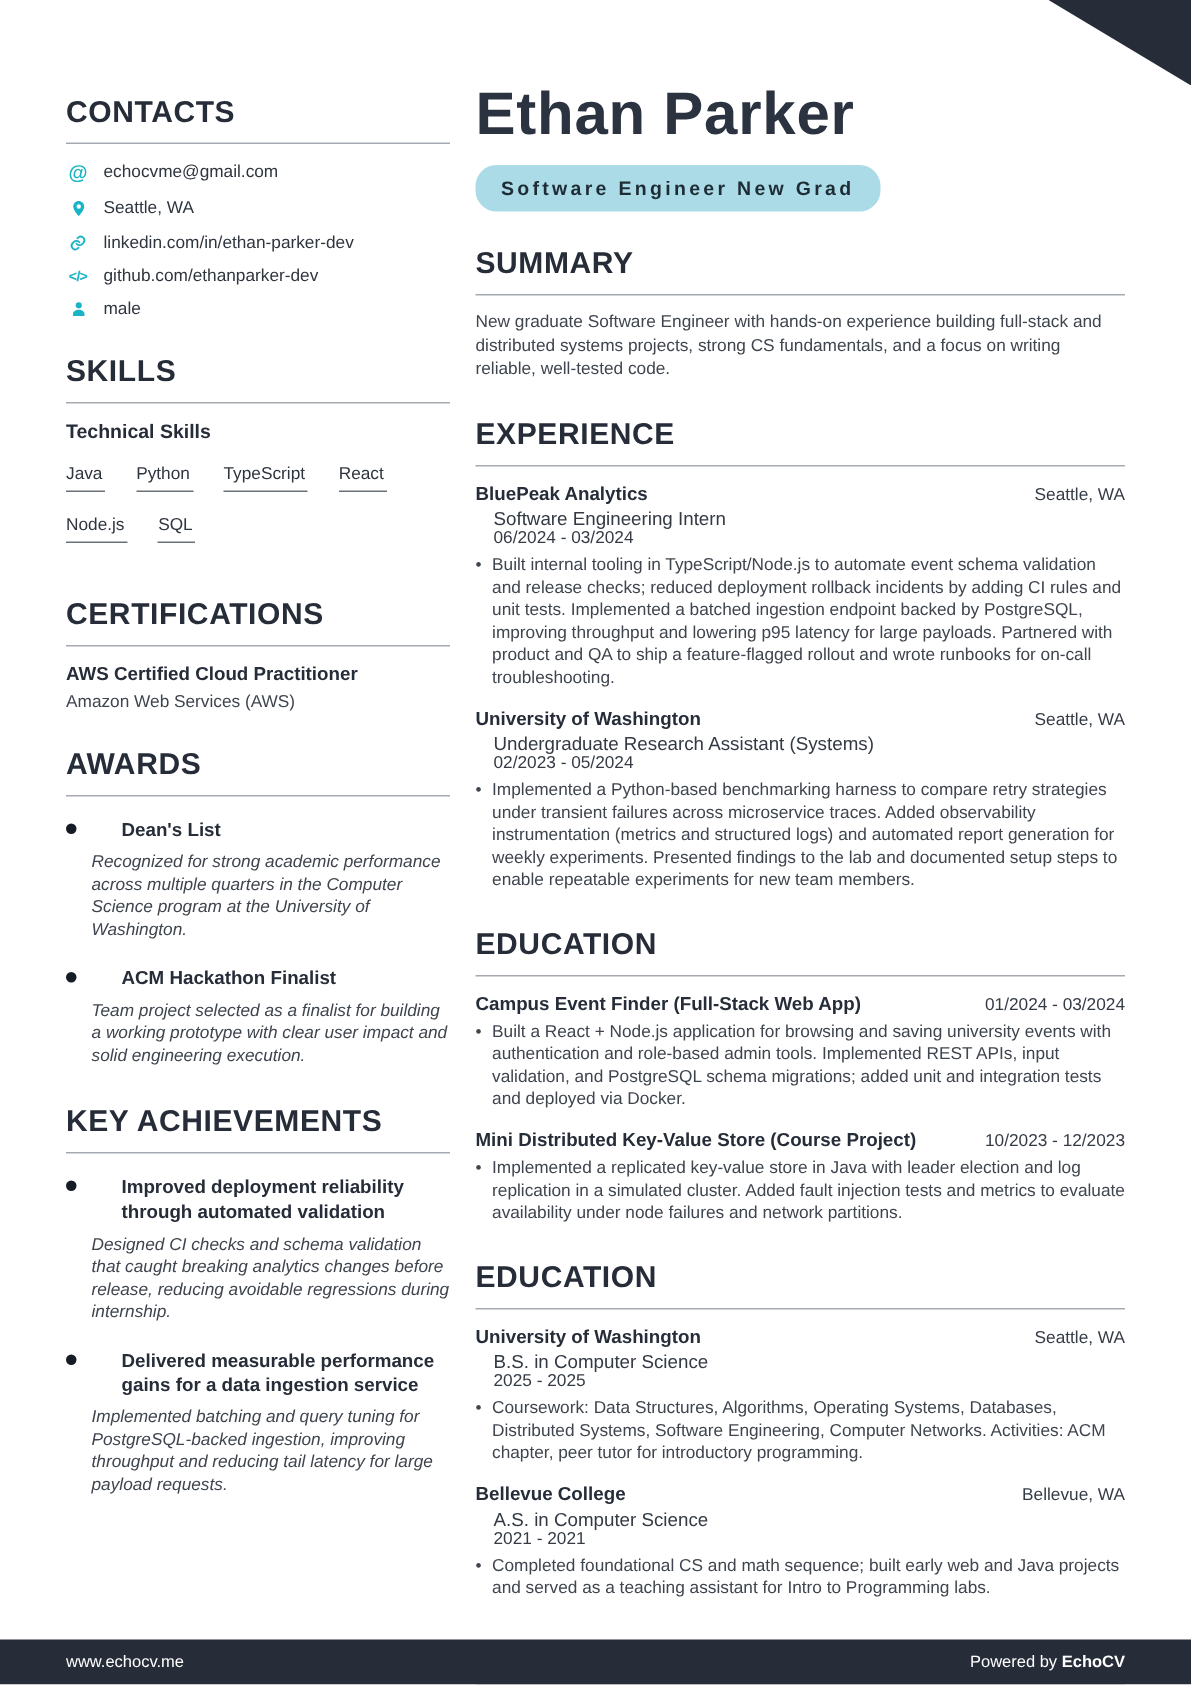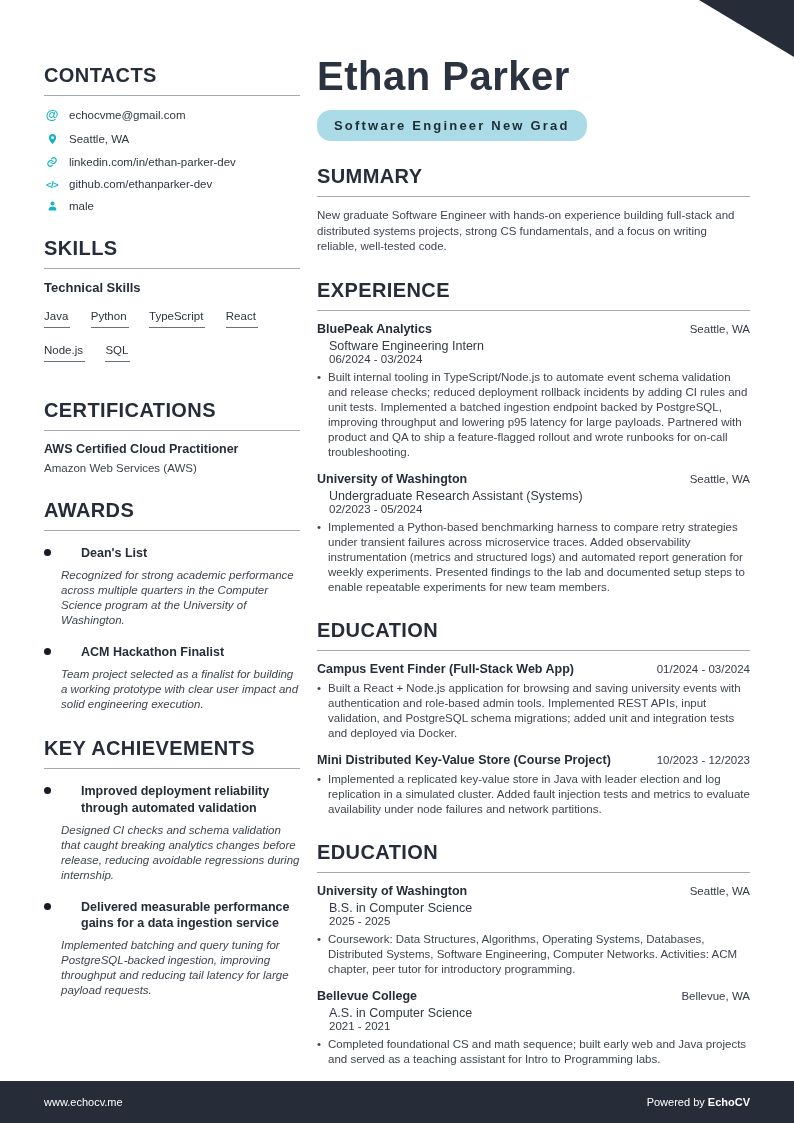--- a/index.html
+++ b/index.html
@@ -90,21 +90,21 @@
 
   .lang-grid{display:grid;grid-template-columns:1fr 1fr;column-gap:22px;margin-top:4px;}
   .lang-head{display:flex;align-items:baseline;gap:10px;}
   .lang-name{font-size:13.5px;color:#2c3340;}
   .lang-level{font-size:11px;font-weight:bold;color:var(--heading-text);}
   .lang-track{height:5px;background:var(--bar-track);margin-top:9px;}
   .lang-fill{height:100%;background:var(--accent);}
 
   
   .footer{
-    position:absolute;left:0;right:0;bottom:0;height:42px;
+    position:absolute;left:0;right:0;bottom:0;height:30px;
     background:var(--dark);color:#fff;
     display:flex;justify-content:space-between;align-items:center;
     padding:0 44px;font-size:11px;
   }
   .footer .brand{font-weight:bold;}
 </style>
 </head>
 <body>
 
 <div class="page">

